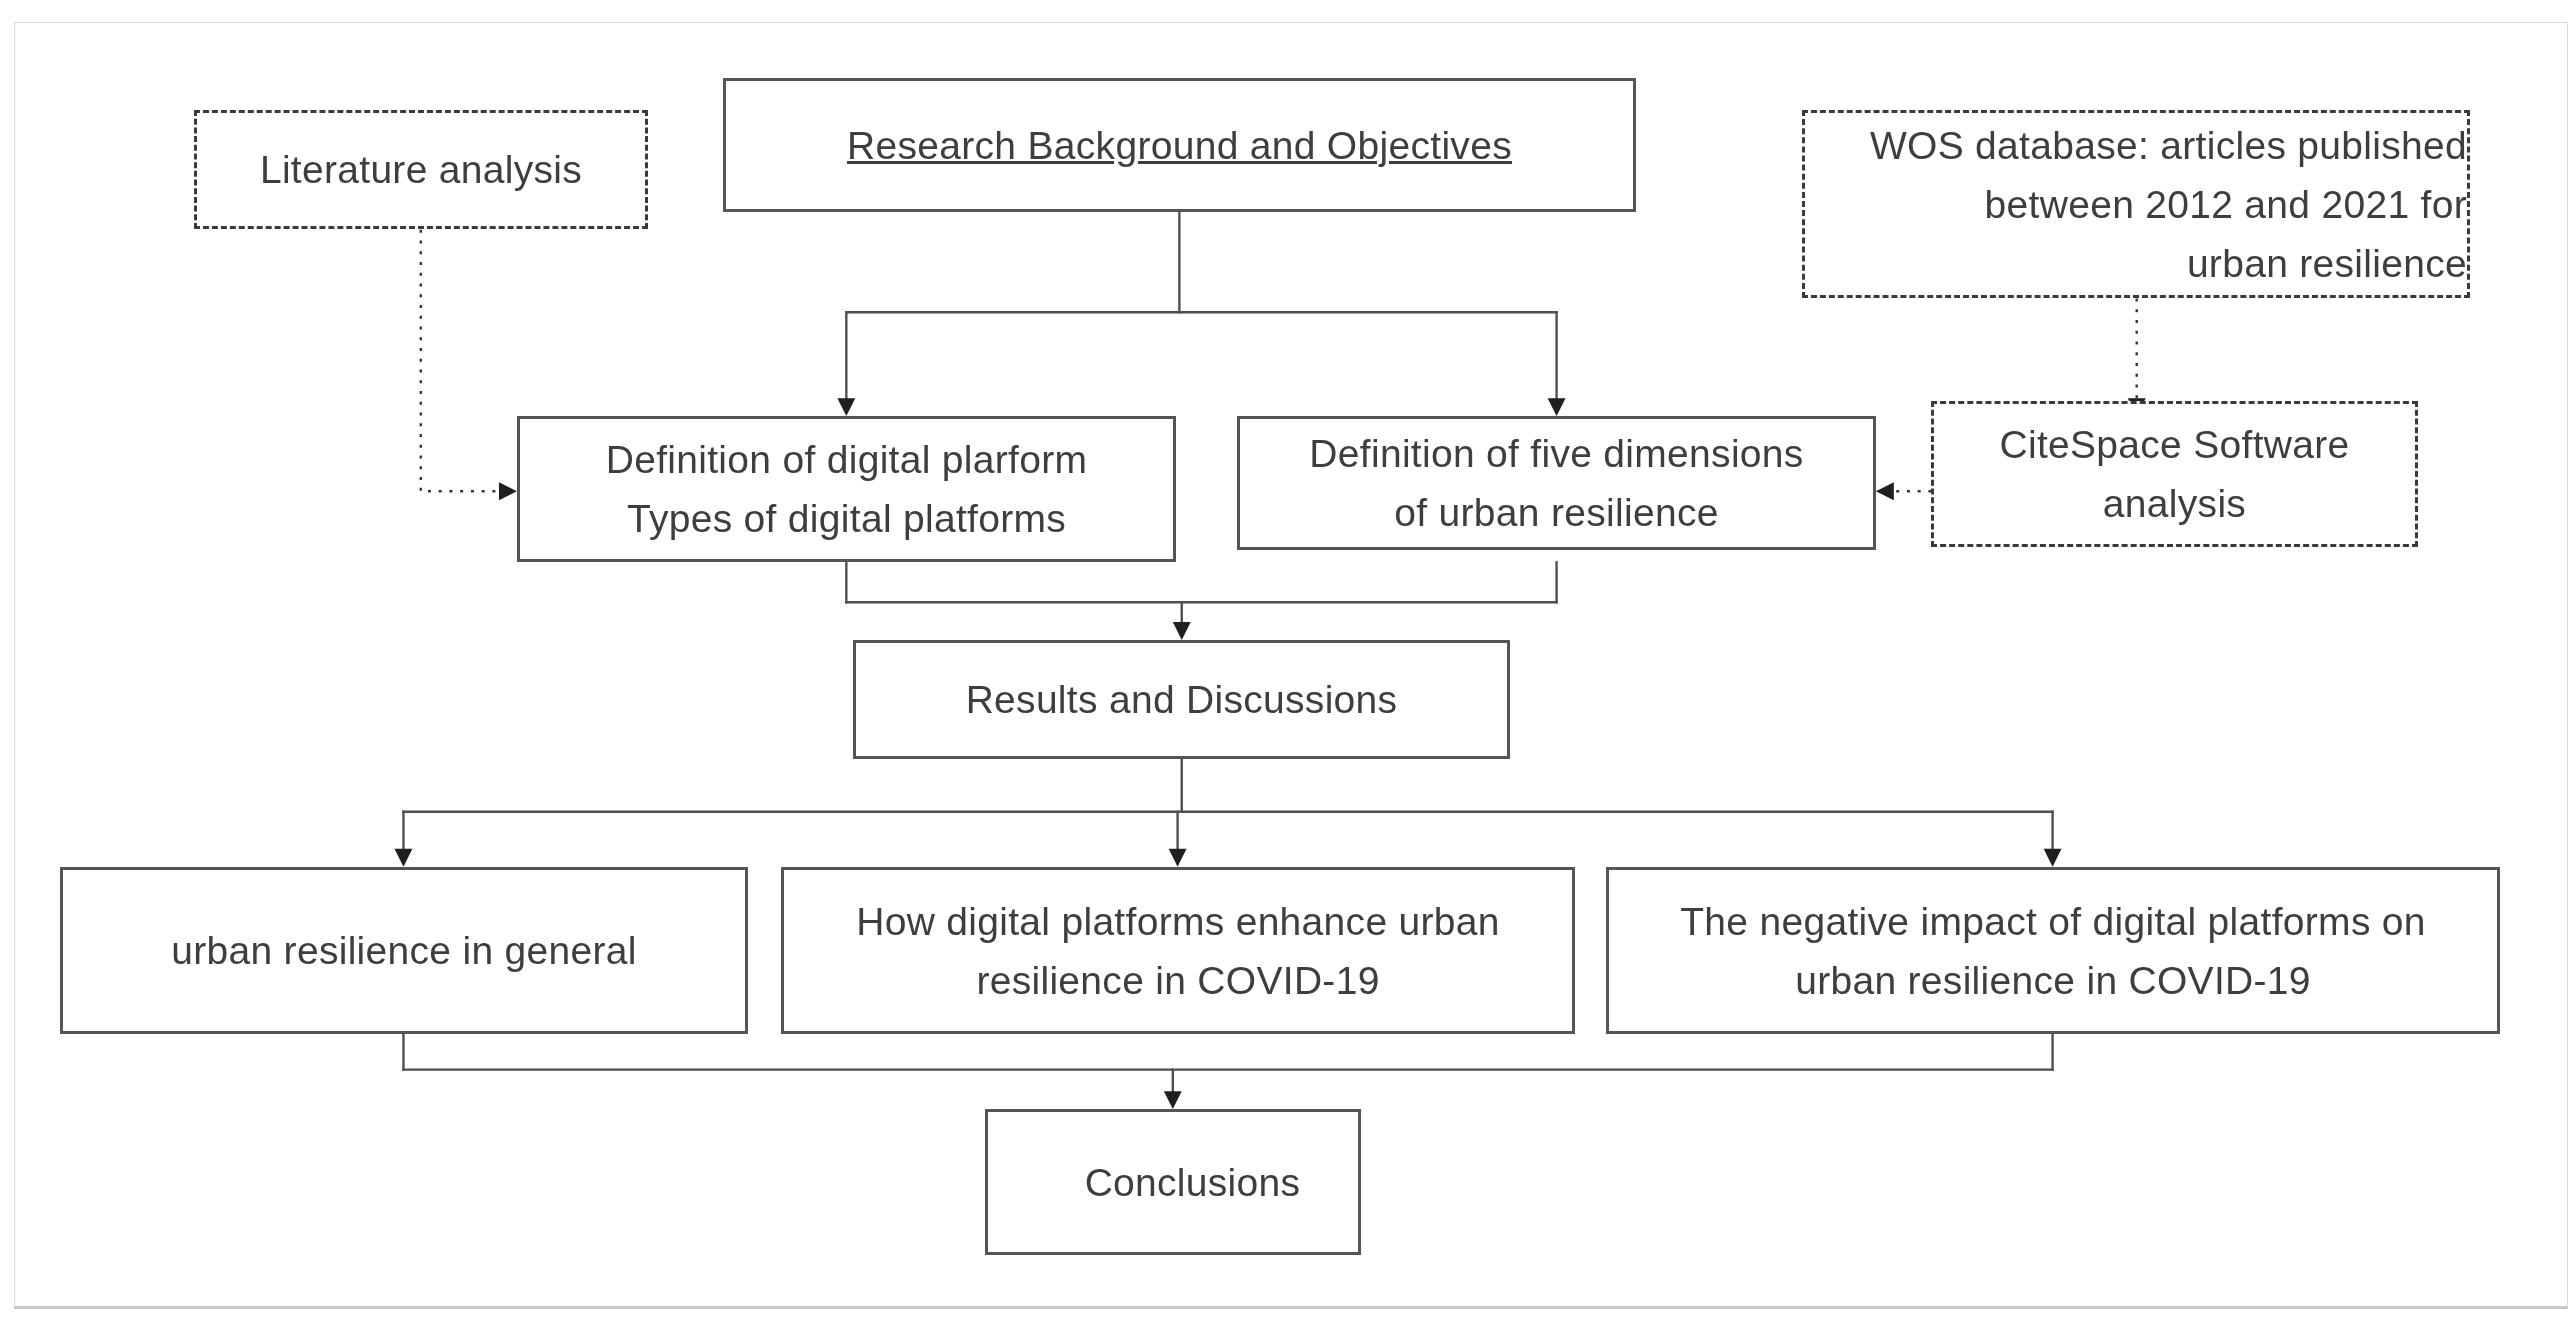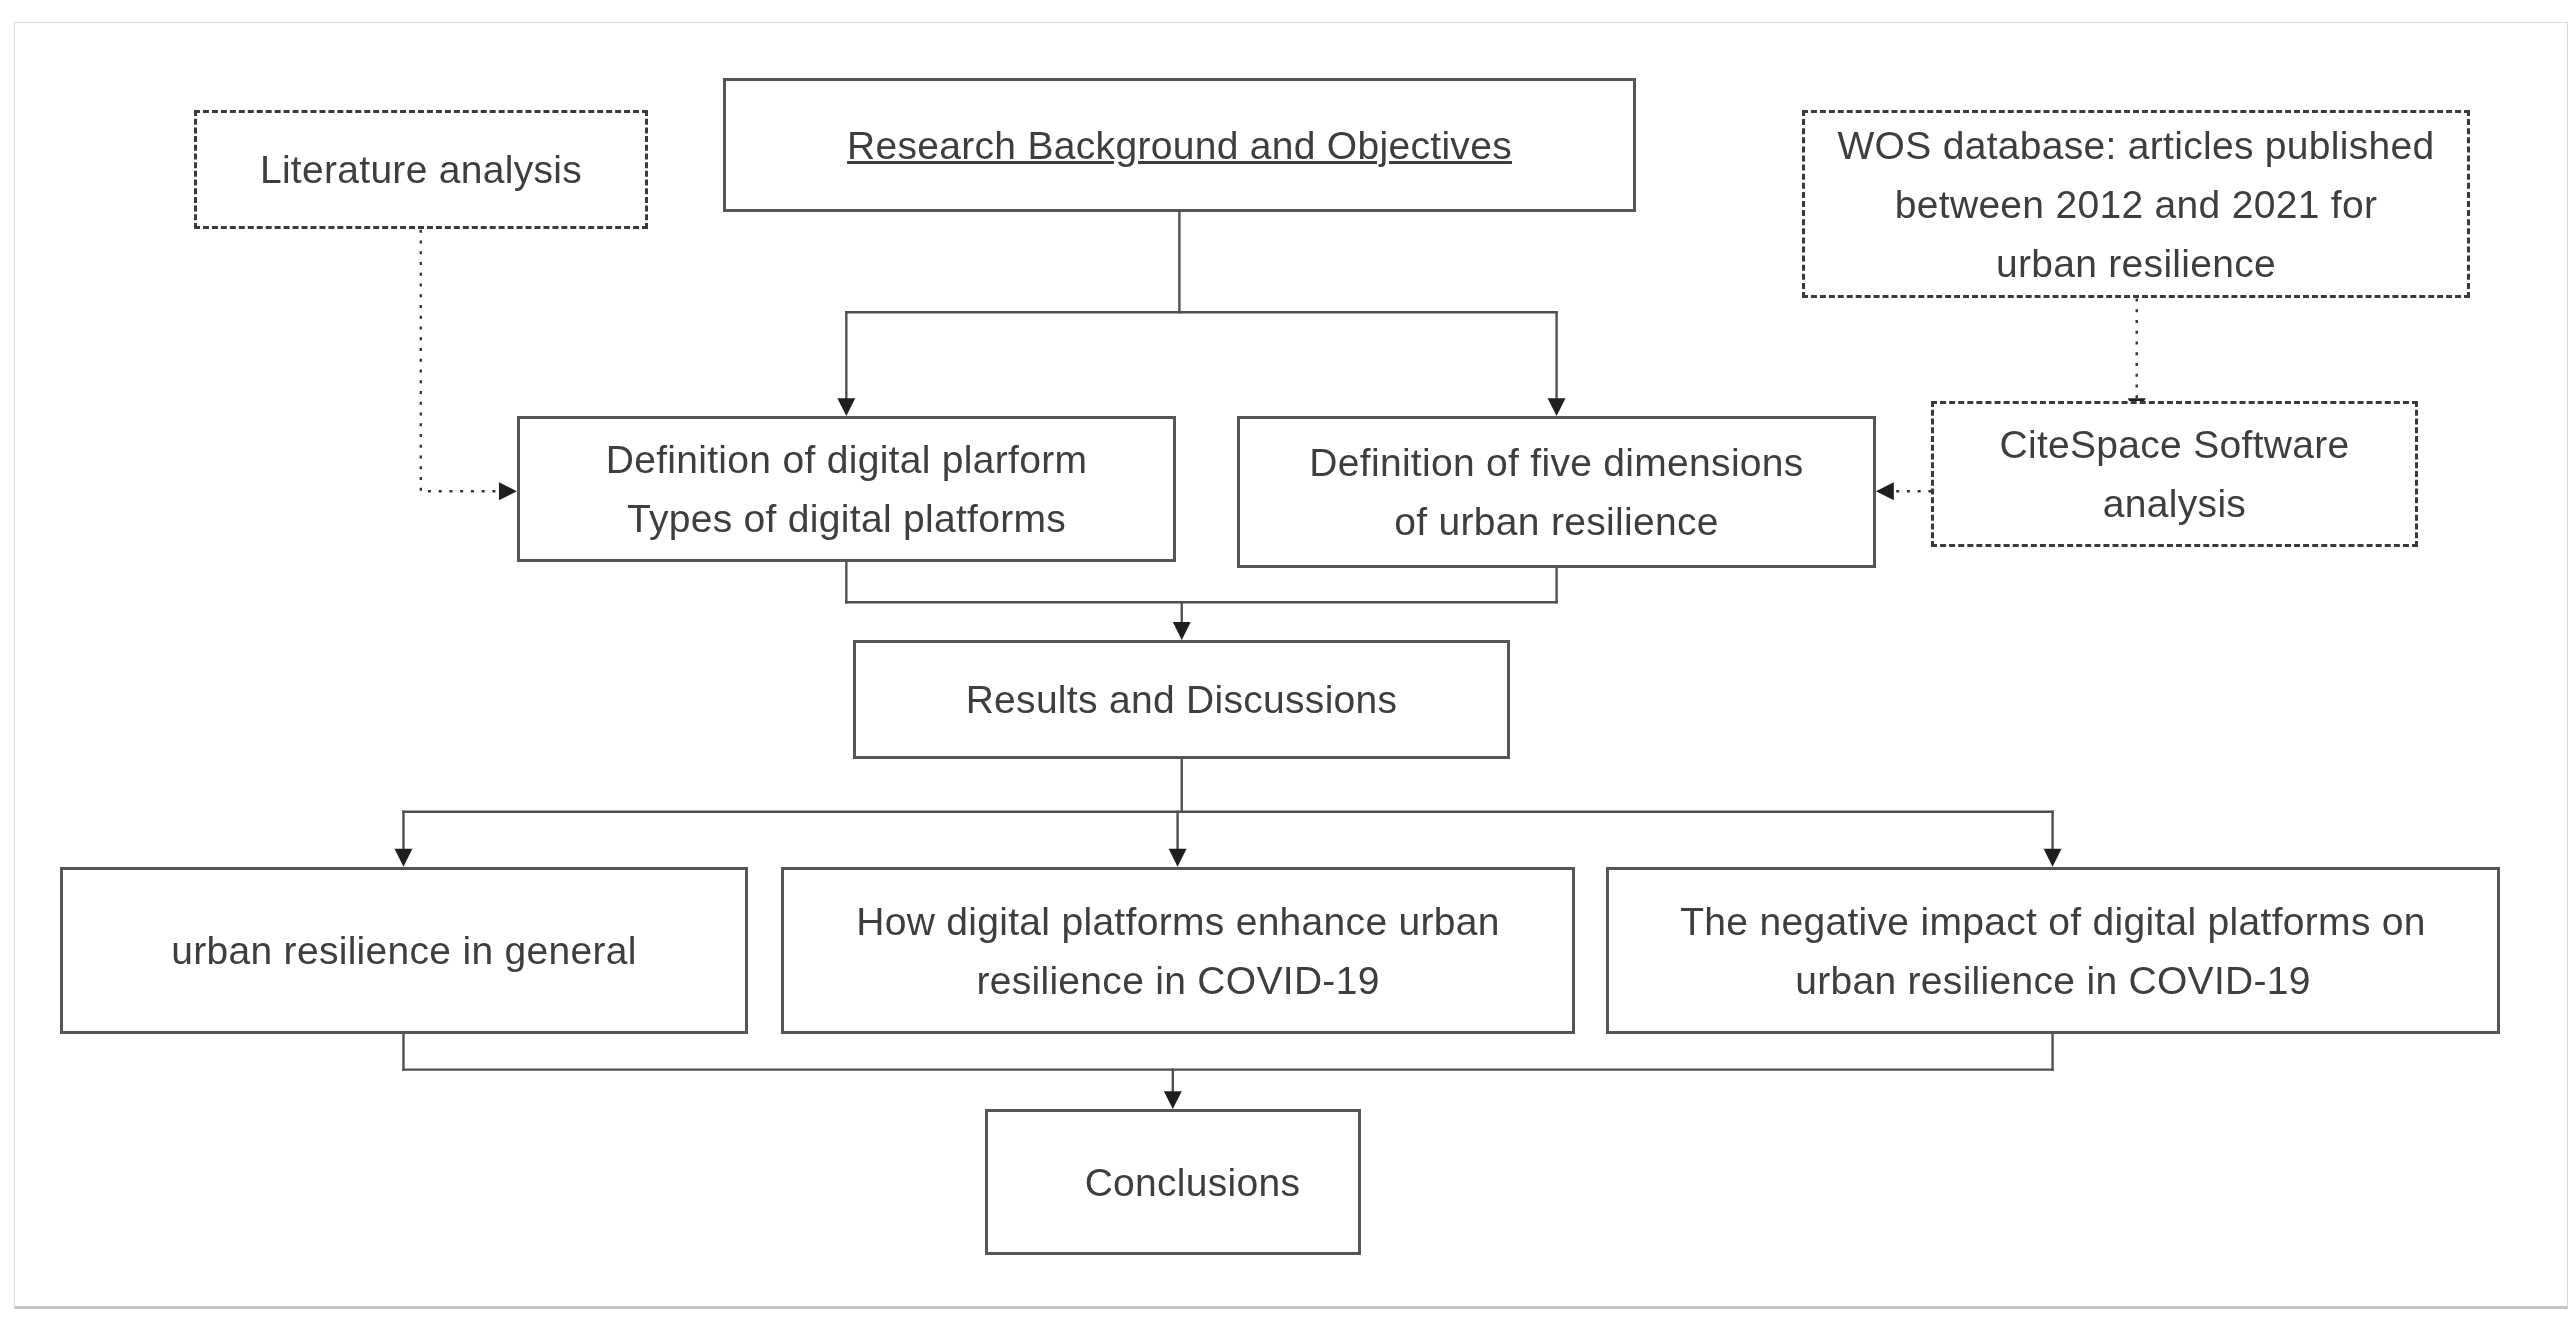--- a/index.html
+++ b/index.html
@@ -33,23 +33,23 @@
   .node.dashed{border:3px dashed #3a3a3a;}
   .ln{white-space:nowrap;}
   #connectors{position:absolute;left:0;top:0;}
   #connectors path{fill:none;stroke:#4f4f4f;stroke-width:4;stroke-linecap:square;}
   #connectors path.dotted{stroke:#333333;stroke-dasharray:5 13;stroke-linecap:butt;}
   #connectors polygon{fill:#1f1f1f;stroke:none;}
 
   
   #n-research   {left:723px;top:78px; width:913px;height:134px;text-decoration:underline;}
   #n-literature {left:194px; top:110px; width:454px; height:119px;}
-  #n-wos        {left:1802px;top:110px; width:668px;height:188px;}
+  #n-wos        {left:1802px;top:110px; width:668px;height:188px;align-items:flex-end;}
   #n-def-platform{left:517px;top:416px; width:659px;height:146px;text-align:right;}
-  #n-def-five   {left:1237px;top:416px; width:639px;height:152px;text-align:right;}
+  #n-def-five   {left:1237px;top:416px; width:639px;height:134px;text-align:right;}
   #n-citespace  {left:1931px;top:401px; width:487px; height:146px;}
   #n-results    {left:853px;top:640px;width:657px;height:119px;}
   #n-general    {left:60px; top:867px;width:688px;height:167px;}
   #n-covid      {left:781px;top:867px;width:794px;height:167px;}
   #n-negative   {left:1606px;top:867px;width:894px;height:167px;}
   #n-conclusions{left:985px;top:1109px;width:376px; height:146px;padding-left:39px;}
 </style>
 </head>
 <body>
 

